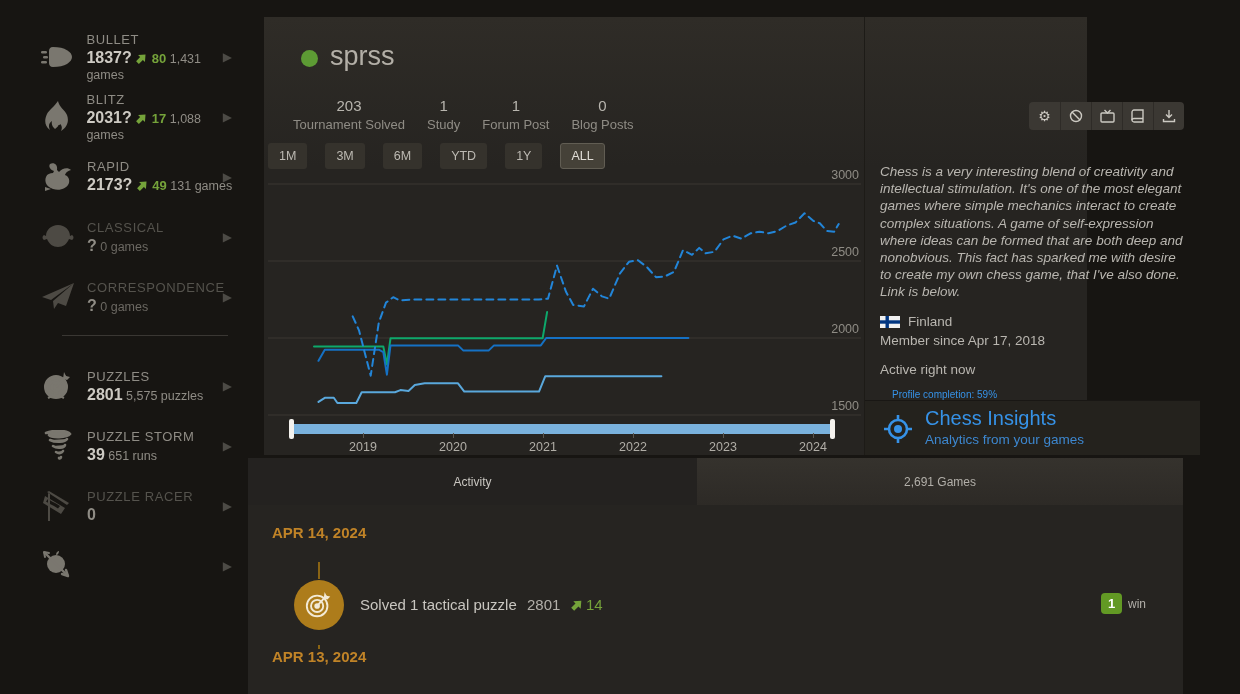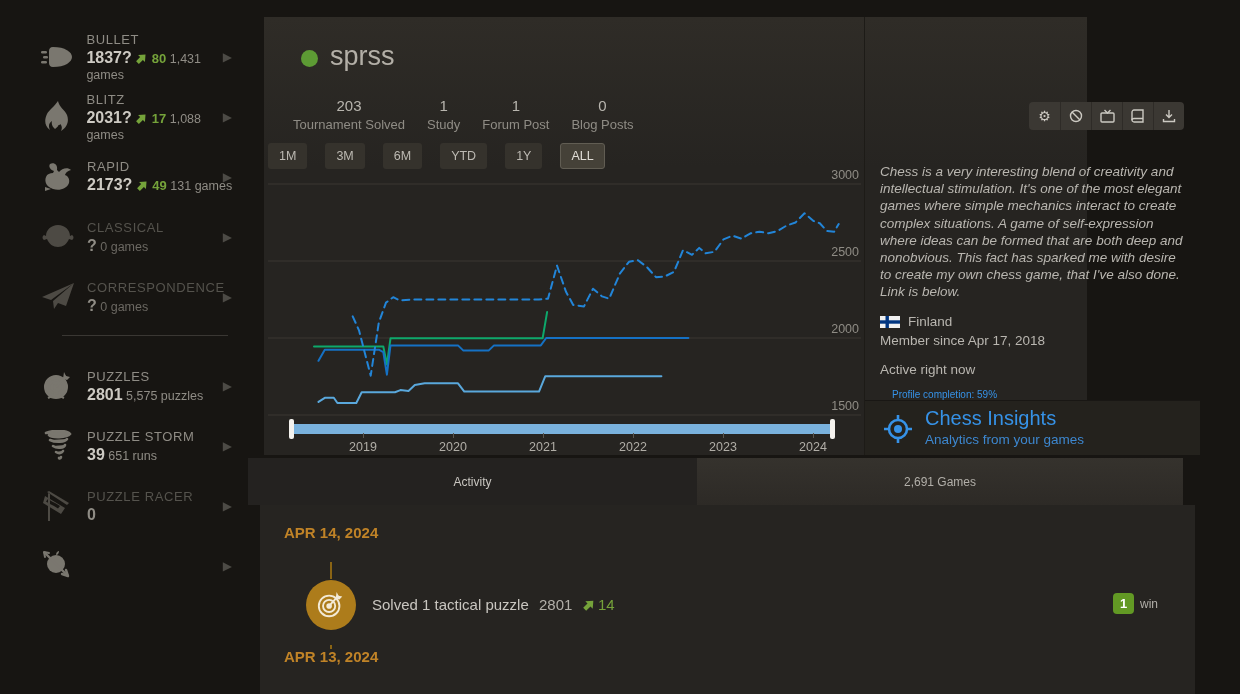--- a/index.html
+++ b/index.html
@@ -76,21 +76,21 @@
   .insights-title { position:absolute; left:60px; top:6px; font-size:20px; color:#3692e7; }
   .insights-sub { position:absolute; left:60px; top:31px; font-size:13.5px; color:#3d87cf; }
 
   
   .tabs { position:absolute; left:248px; top:458px; width:935px; height:47px; display:flex; }
   .tab { display:flex; align-items:center; justify-content:center; font-size:12px; cursor:pointer; }
   .tab-activity { width:449px; background:#242220; color:#c9c6c0; }
   .tab-games { width:486px; background:linear-gradient(#35322d,#2d2a26); color:#b2afa9;text-align:center; }
 
   
-  .feed { position:absolute; left:260px; top:505px; width:935px; height:189px; background:#262421; }
+  .feed { position:absolute; left:248px; top:505px; width:935px; height:189px; background:#262421; }
   .feed-date { position:absolute; left:24px; font-size:15px; font-weight:bold; color:#c08327; }
   .tl-line { position:absolute; left:70px; top:57px; width:2px; height:17px; background:#8a6414; }
   .tl-dot { position:absolute; left:70px; top:140px; width:2px; height:4px; background:#8a6414; }
   .tl-circle { position:absolute; left:46px; top:75px; width:50px; height:50px; border-radius:50%;
                background:#ad7c1b; display:flex; align-items:center; justify-content:center; }
   .entry-text { position:absolute; left:112px; top:91px; font-size:15px; color:#c9c6c0; }
   .entry-rating { position:absolute; left:279px; top:91px; font-size:15px; color:#b2afa9; }
   .entry-delta { position:absolute; left:322px; top:91px; font-size:15px; color:#75a33a; }
   .entry-delta .uparrow { margin-right:2px; }
   .win-badge { position:absolute; left:853px; top:88px; width:21px; height:21px; border-radius:4px;

